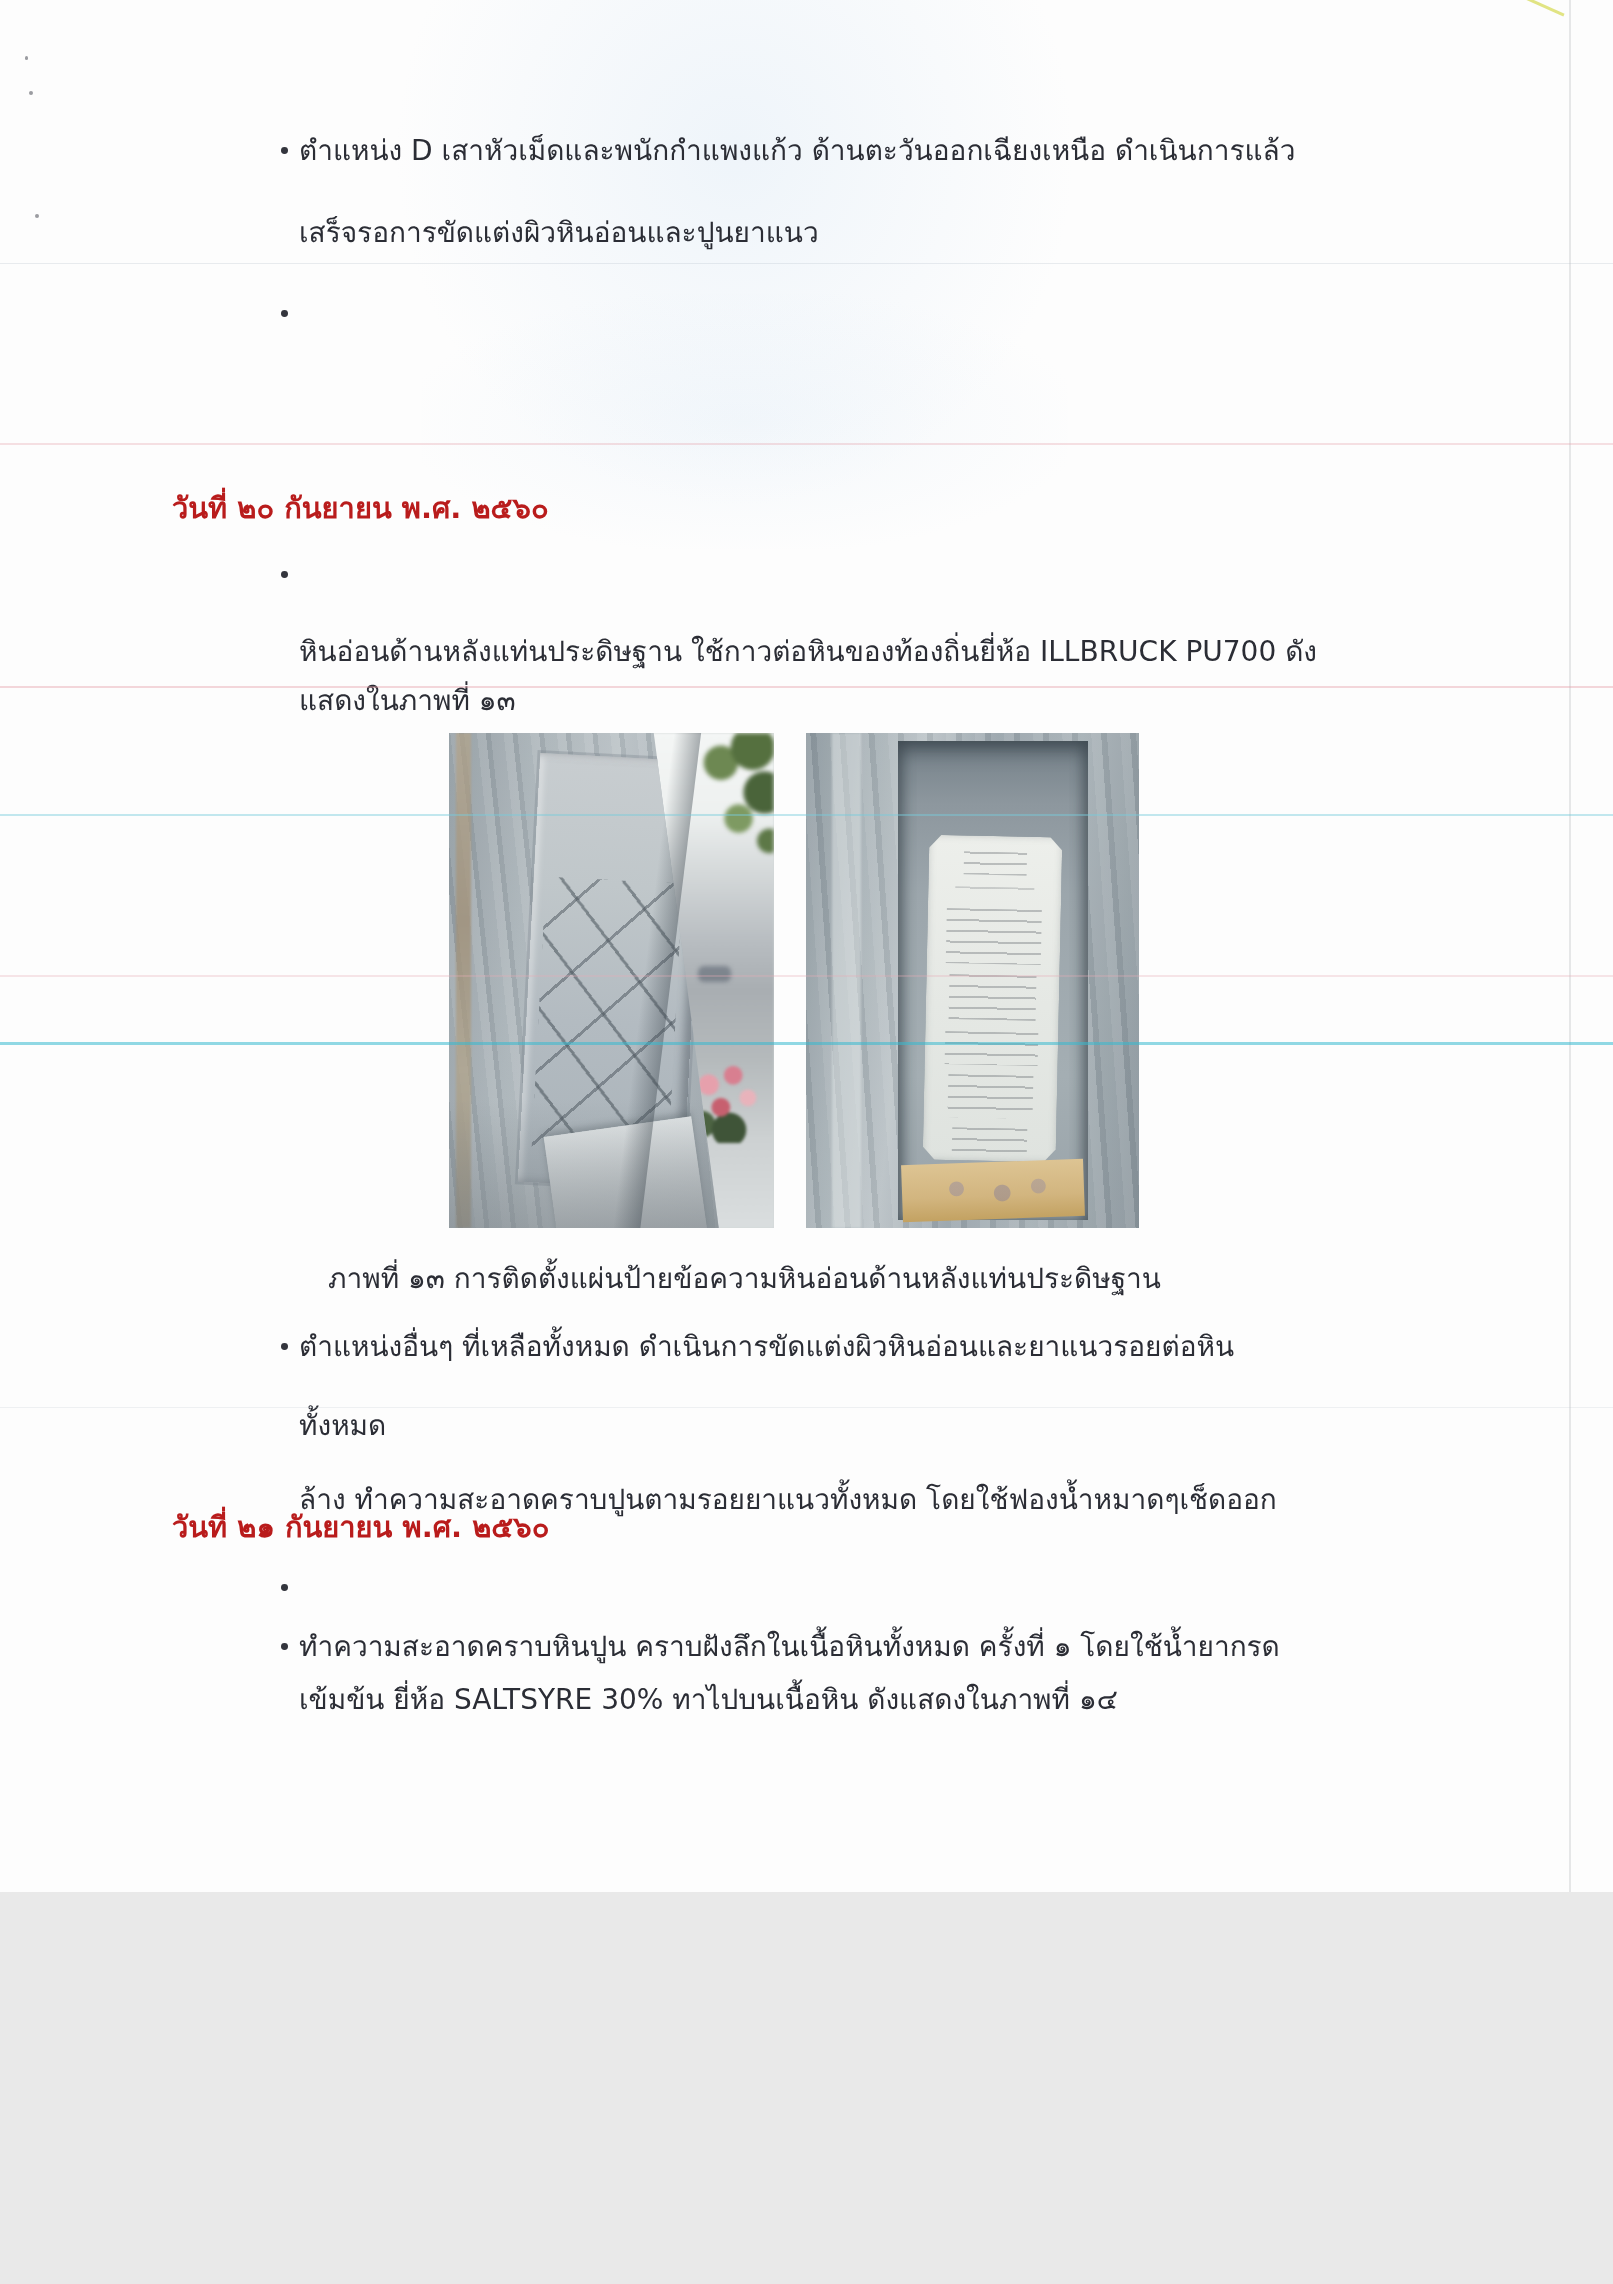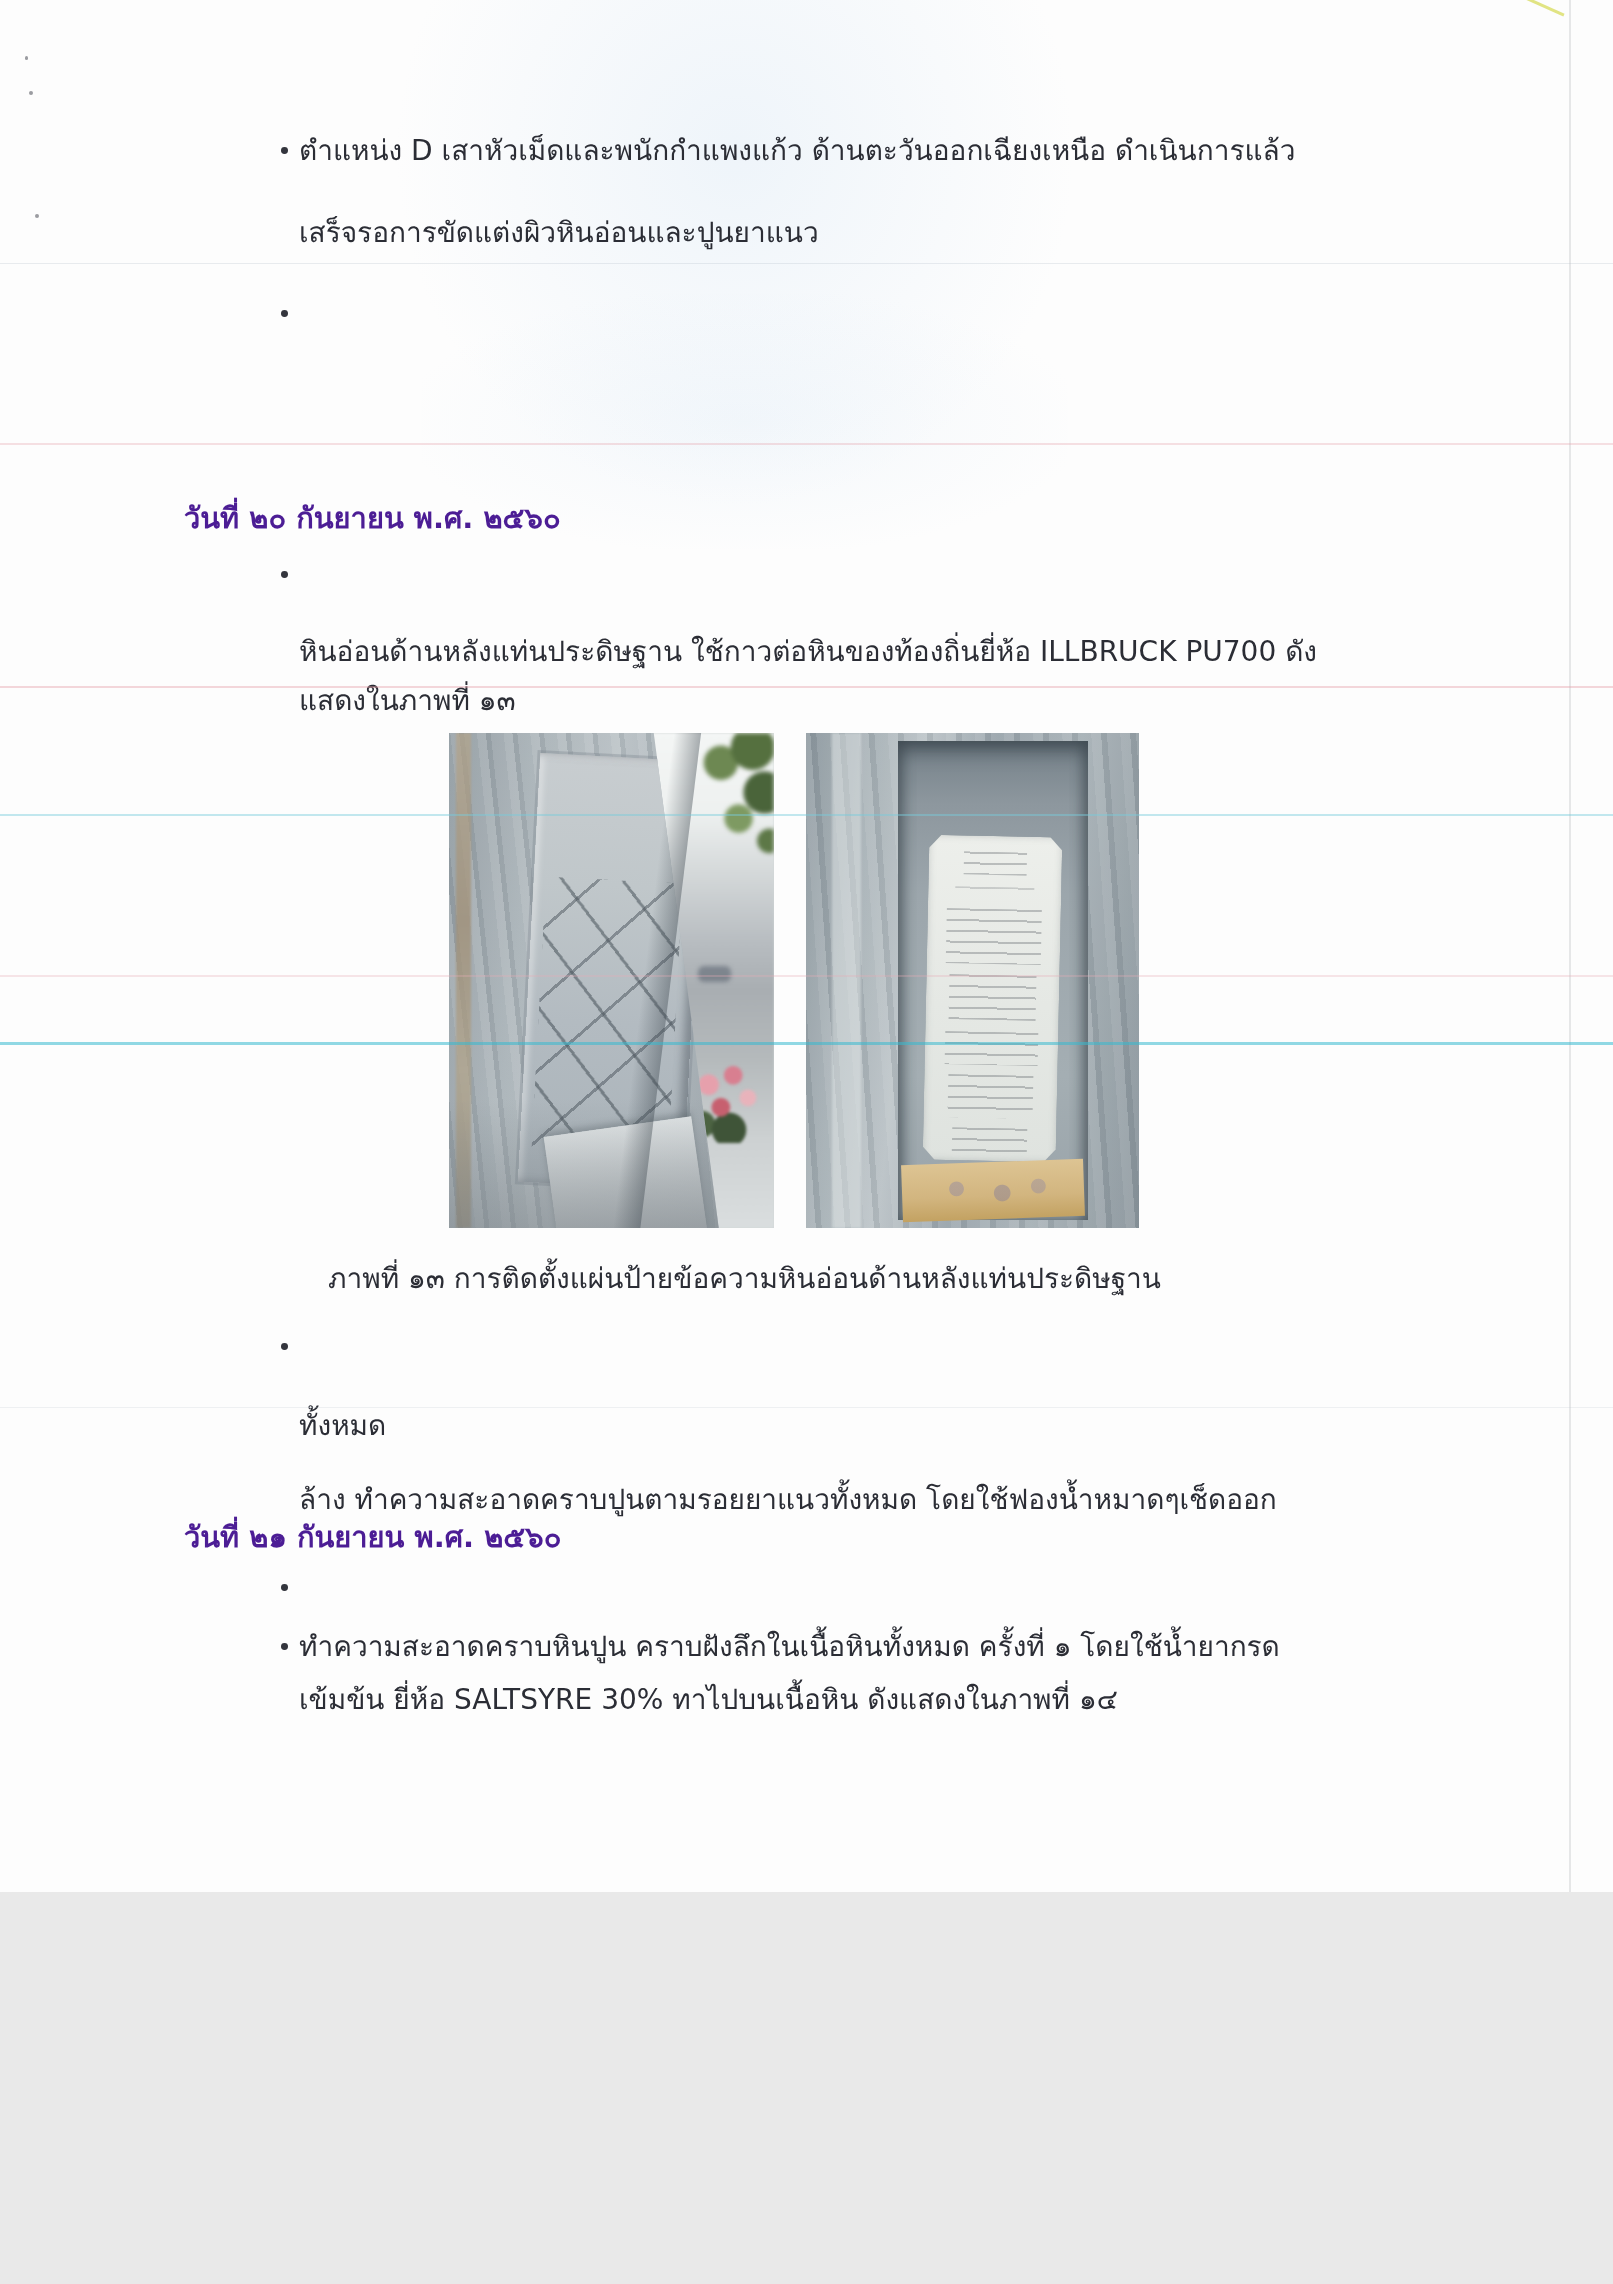--- a/index.html
+++ b/index.html
@@ -25,21 +25,21 @@
   .art.cyan1 {top:814px; height:2px;background:rgba(120,205,220,.45);}
   .art.pink3 {top:975px; height:2px;background:rgba(232,172,182,.30);}
   .art.cyan2 {top:1042px;height:2.9px;background:rgba(55,185,208,.55);}
   .art.gray2 {top:1407px;height:1px;background:rgba(185,195,205,.22);}
   .edge-line{position:absolute;left:1569px;top:0;width:2px;height:2285px;background:rgba(150,155,160,.22);}
   .tick{position:absolute;left:1519px;top:3.9px;width:47px;height:2.9px;background:#d4d84e;opacity:.7;transform:rotate(24deg);}
   .speck{position:absolute;width:3.9px;height:3.9px;border-radius:50%;background:#4a4d55;opacity:.55;}
 
   
   .line{position:absolute;left:299px;font-size:28px;line-height:43px;white-space:nowrap;}
-  .heading{position:absolute;left:184px;font-size:29px;line-height:43px;font-weight:bold;color:#4c1d95;white-space:nowrap;margin-top:10px;}
+  .heading{position:absolute;left:172px;font-size:29px;line-height:43px;font-weight:bold;color:#b91c1c;white-space:nowrap;}
   .caption{position:absolute;left:328px;font-size:28px;line-height:43px;white-space:nowrap;}
   .dot{position:absolute;left:281px;width:6.9px;height:6.9px;border-radius:50%;background:#33353d;}
 
   
   .photo{position:absolute;top:733px;height:495px;overflow:hidden;background:#cfd4d6;}
   .photo1{left:449px;width:325px;}
   .photo2{left:806px;width:333px;}
 
   
   .p1-scene{position:absolute;right:0;top:0;width:48%;height:100%;
@@ -161,20 +161,21 @@
       <div class="tg" style="left:15%;right:15%;top:196px;height:33px"></div>
       <div class="tg" style="left:18%;right:18%;top:239px;height:43px"></div>
       <div class="tg" style="left:22%;right:22%;top:292px;height:23.5px"></div>
     </div>
     <div class="p2-wood"></div>
   </div>
 
   <div class="caption" style="top:1257px">ภาพที่ ๑๓ การติดตั้งแผ่นป้ายข้อความหินอ่อนด้านหลังแท่นประดิษฐาน</div>
 
   <div class="dot" style="top:1343px"></div>
+  <div class="line" style="top:1325px">ตำแหน่งอื่นๆ ที่เหลือทั้งหมด ดำเนินการขัดแต่งผิวหินอ่อนและยาแนวรอยต่อหิน</div>
   <div class="line" style="top:1404px">ทั้งหมด</div>
 
   <div class="heading" style="top:1506px">วันที่ ๒๑ กันยายน พ.ศ. ๒๕๖๐</div>
 
   <div class="dot" style="top:1584px"></div>
   <div class="line" style="top:1478px">ล้าง ทำความสะอาดคราบปูนตามรอยยาแนวทั้งหมด โดยใช้ฟองน้ำหมาดๆเช็ดออก</div>
 
   <div class="dot" style="top:1643px"></div>
   <div class="line" style="top:1625px">ทำความสะอาดคราบหินปูน คราบฝังลึกในเนื้อหินทั้งหมด ครั้งที่ ๑ โดยใช้น้ำยากรด</div>
   <div class="line" style="top:1678px">เข้มข้น ยี่ห้อ SALTSYRE 30% ทาไปบนเนื้อหิน ดังแสดงในภาพที่ ๑๔</div>

